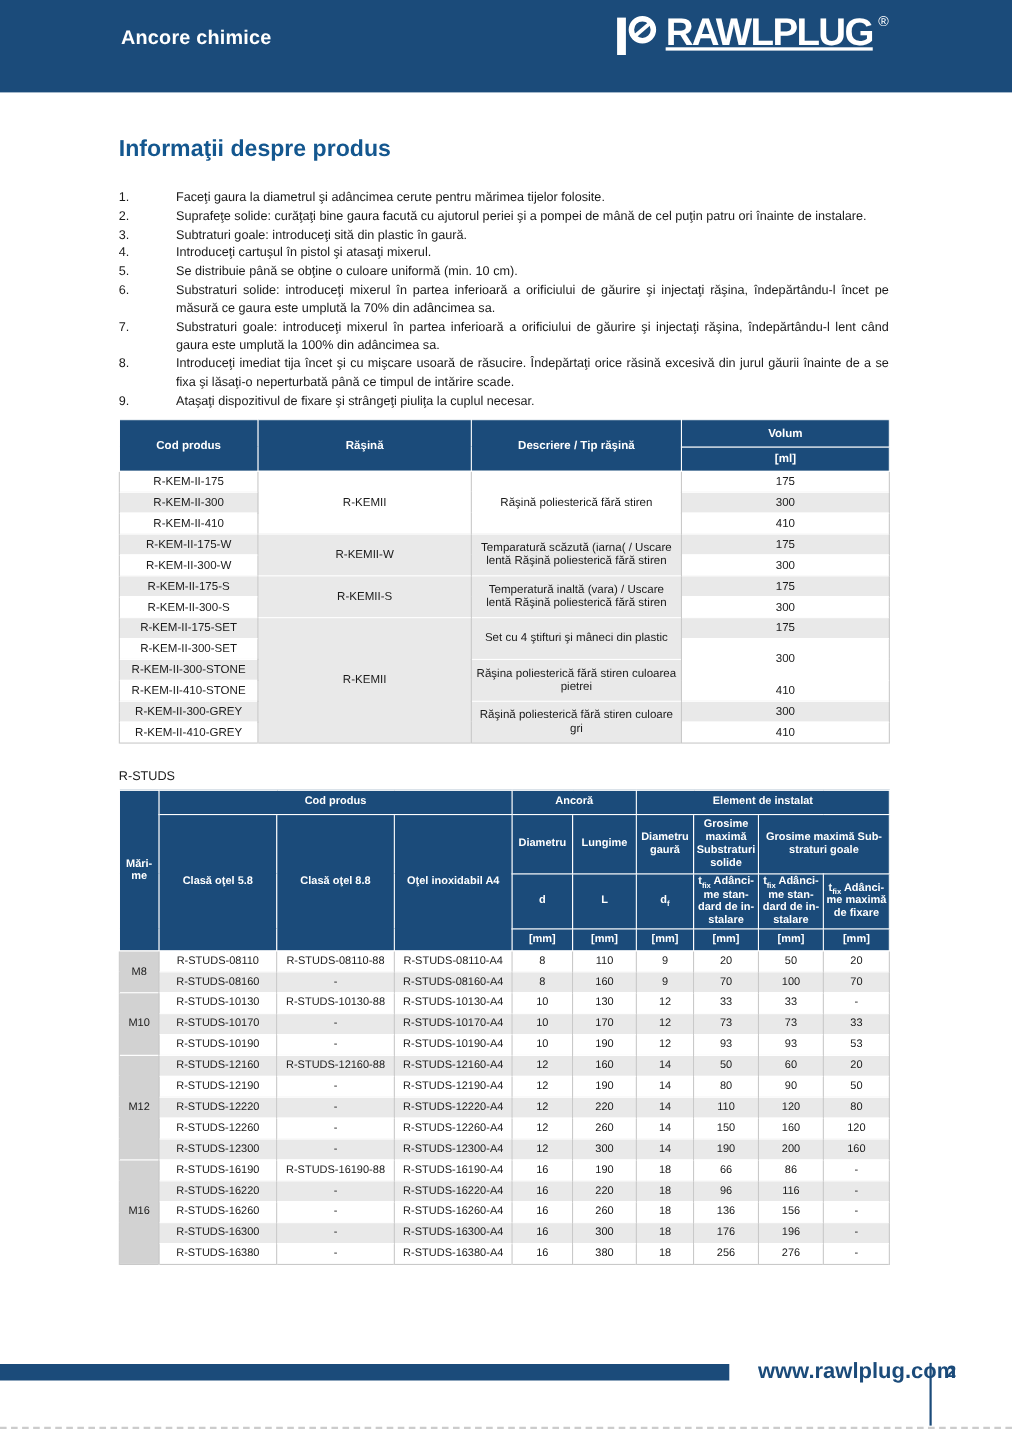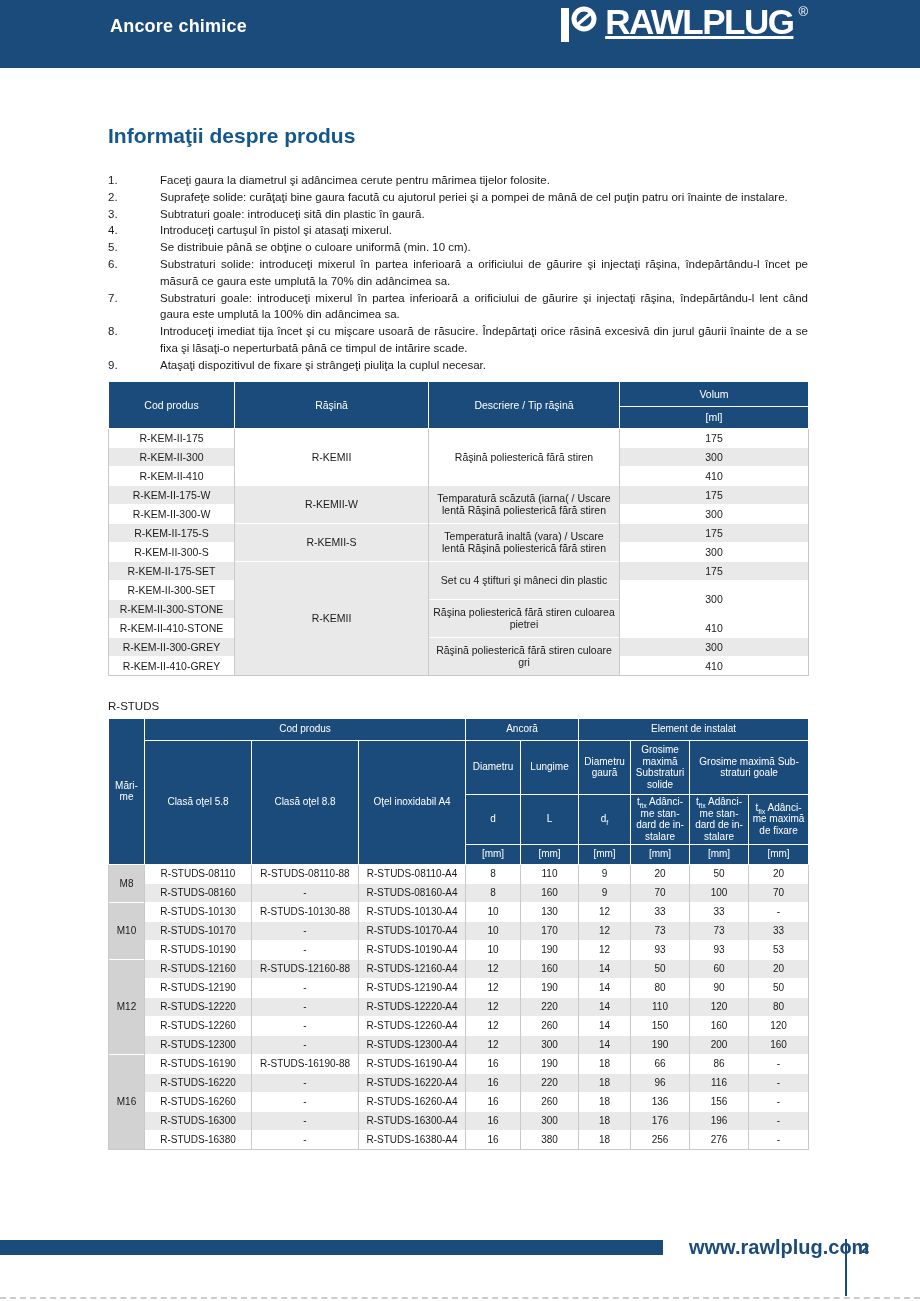--- a/index.html
+++ b/index.html
@@ -10,39 +10,39 @@
     --grid:#c9c9c9;
   }
   *{box-sizing:border-box;}
   html,body{margin:0;padding:0;}
   body{
     width:920px;height:1301px;position:relative;overflow:hidden;
     background:#ffffff;font-family:"Liberation Sans", sans-serif;color:#1a1a1a;
   }
   
   .topbar{
-    position:absolute;top:0;left:0;width:920px;height:68px;background:var(--navy);
+    position:absolute;top:0;left:0;width:920px;height:84px;background:var(--navy);
     display:flex;align-items:center;justify-content:space-between;
     padding:0 112px 16px 110px;
   }
   .topbar-title{color:#fff;font-size:18px;font-weight:bold;letter-spacing:.2px;}
   .logo{display:flex;align-items:flex-start;gap:5px;}
   .logo-mark{margin-top:2px;}
   .logo-text{color:#fff;font-size:35px;font-weight:bold;letter-spacing:-1.5px;line-height:36px;text-decoration:underline;}
   .logo-reg{color:#fff;font-size:13px;line-height:13px;margin-top:1px;}
   
   .content{position:absolute;top:88px;left:108px;width:700px;padding-top:36px;}
   .section-title{color:var(--title-blue);font-size:21px;font-weight:bold;margin:0 0 24px 0;}
   .instr{font-size:11.5px;line-height:16.8px;}
   .instr-item{display:flex;}
   .instr-num{width:15px;flex:none;}
   .instr-text{flex:1;text-align:justify;margin-left:37px;}
   
   table{border-collapse:collapse;table-layout:fixed;width:700px;}
-  th{background:var(--navy);color:#fff;font-weight:normal;border:1px solid #fff;
+  th{background:var(--navy);color:#fff;font-weight:bold;border:1px solid #fff;
      text-align:center;vertical-align:middle;padding:1px 2px;}
   td{text-align:center;vertical-align:middle;height:19px;padding:0 4px;
      border-left:1px solid var(--grid);border-right:1px solid var(--grid);
      border-top:1px solid #fff;}
   tbody tr.stripe{background:var(--stripe);}
   td.mw{background:#ffffff;}
   td.mg{background:var(--stripe);}
   td.msize{background:var(--msize);}
   .t1{margin-top:7px;}
   .t1 th{font-size:10.5px;}

